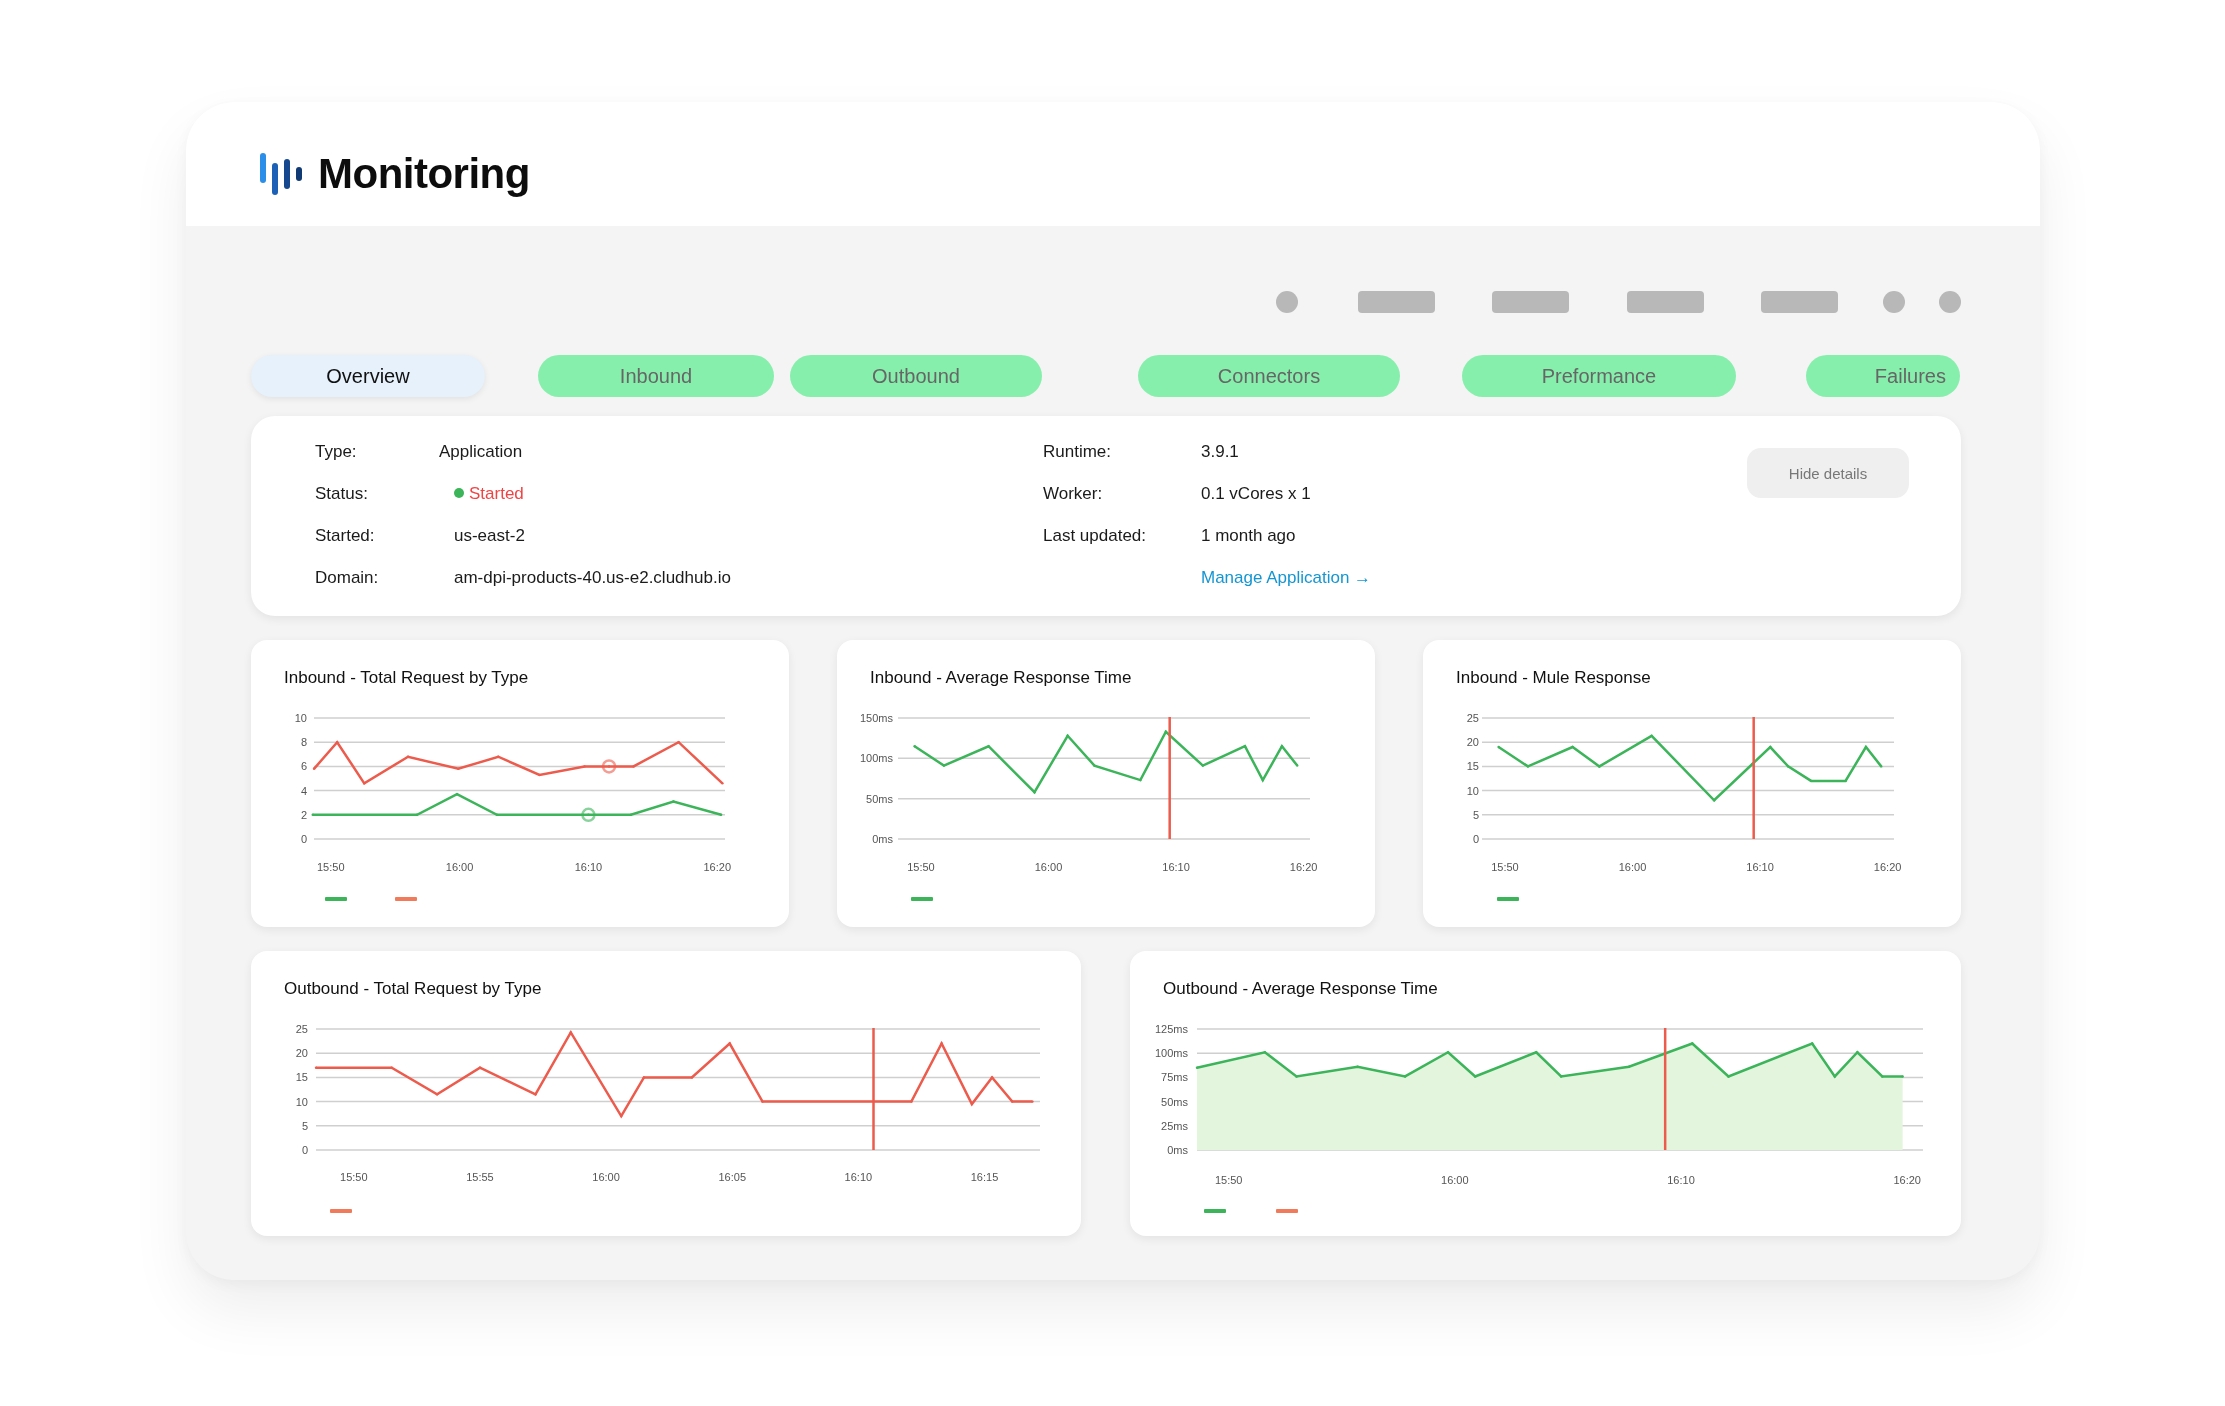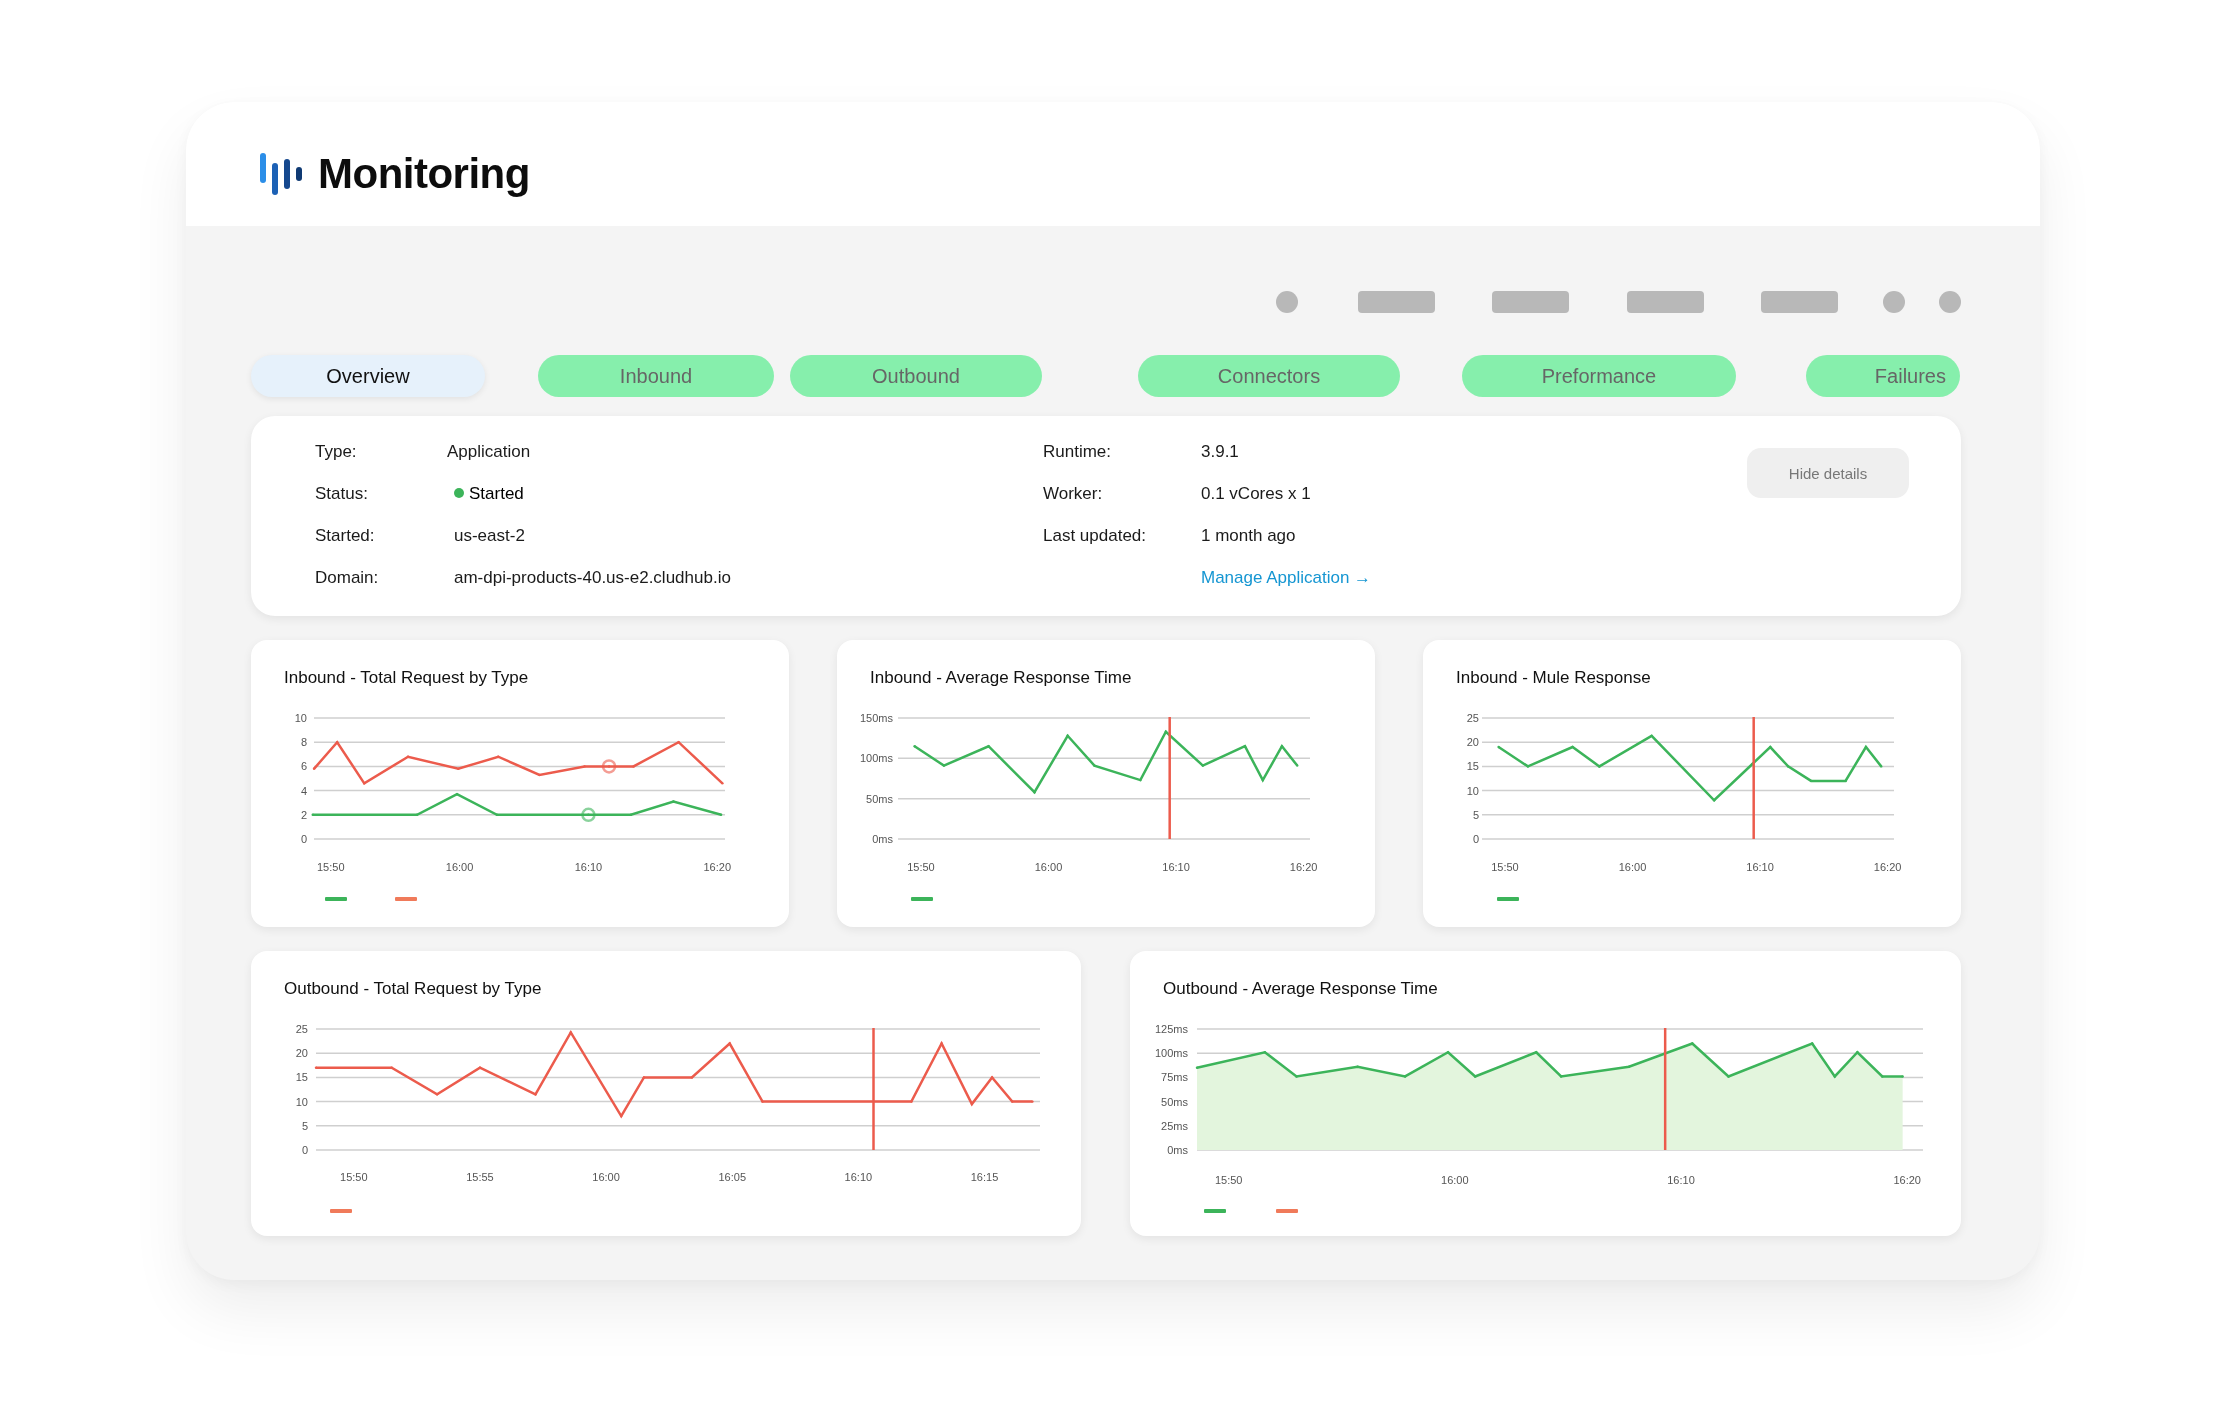--- a/index.html
+++ b/index.html
@@ -40,21 +40,21 @@
   .tab.active { background: #e6f1fb; color: #111; box-shadow: 0 2px 6px rgba(0,0,0,0.08); }
 
   .details-card {
     position: absolute; left: 65px; top: 314px; width: 1710px; height: 200px;
     background: #fff; border-radius: 24px; box-shadow: 0 3px 10px rgba(0,0,0,0.07);
   }
   .detail-row { position: absolute; font-size: 17px; color: #1b1b1b; }
   .detail-label { position: absolute; }
   .detail-value { position: absolute; white-space: nowrap; }
   .status-dot { display: inline-block; width: 10px; height: 10px; background: #3cb45a; border-radius: 50%; margin-right: 5px; vertical-align: middle; position: relative; top: -2px; }
-  .status-text { color: #000000; }
+  .status-text { color: #ef4444; }
   .manage-link { color: #1596d2; cursor: pointer; }
   .hide-btn {
     position: absolute; left: 1496px; top: 32px; width: 162px; height: 50px; border-radius: 14px;
     background: #efefef; color: #777; font-size: 15px; display: flex; align-items: center; justify-content: center; cursor: pointer;
   }
 
   .chart-card {
     position: absolute; background: #fff; border-radius: 16px; box-shadow: 0 3px 10px rgba(0,0,0,0.07);
   }
   .chart-title { position: absolute; left: 33px; top: 28px; font-size: 17px; color: #111; }
@@ -93,21 +93,21 @@
     <div class="tab" style="left:352px;width:236px;">Inbound</div>
     <div class="tab" style="left:604px;width:252px;">Outbound</div>
     <div class="tab" style="left:952px;width:262px;">Connectors</div>
     <div class="tab" style="left:1276px;width:274px;">Preformance</div>
     <div class="tab" style="left:1620px;width:154px;justify-content:flex-end;padding-right:14px;">Failures</div>
   </div>
 
   <div class="details-card">
     <div class="detail-row" style="left:64px;top:26px;">
       <span class="detail-label">Type:</span>
-      <span class="detail-value" style="left:132px;">Application</span>
+      <span class="detail-value" style="left:124px;">Application</span>
     </div>
     <div class="detail-row" style="left:64px;top:68px;">
       <span class="detail-label">Status:</span>
       <span class="detail-value" style="left:139px;">
         <span class="status-dot"></span><span class="status-text">Started</span>
       </span>
     </div>
     <div class="detail-row" style="left:64px;top:110px;">
       <span class="detail-label">Started:</span>
       <span class="detail-value" style="left:139px;">us-east-2</span>

